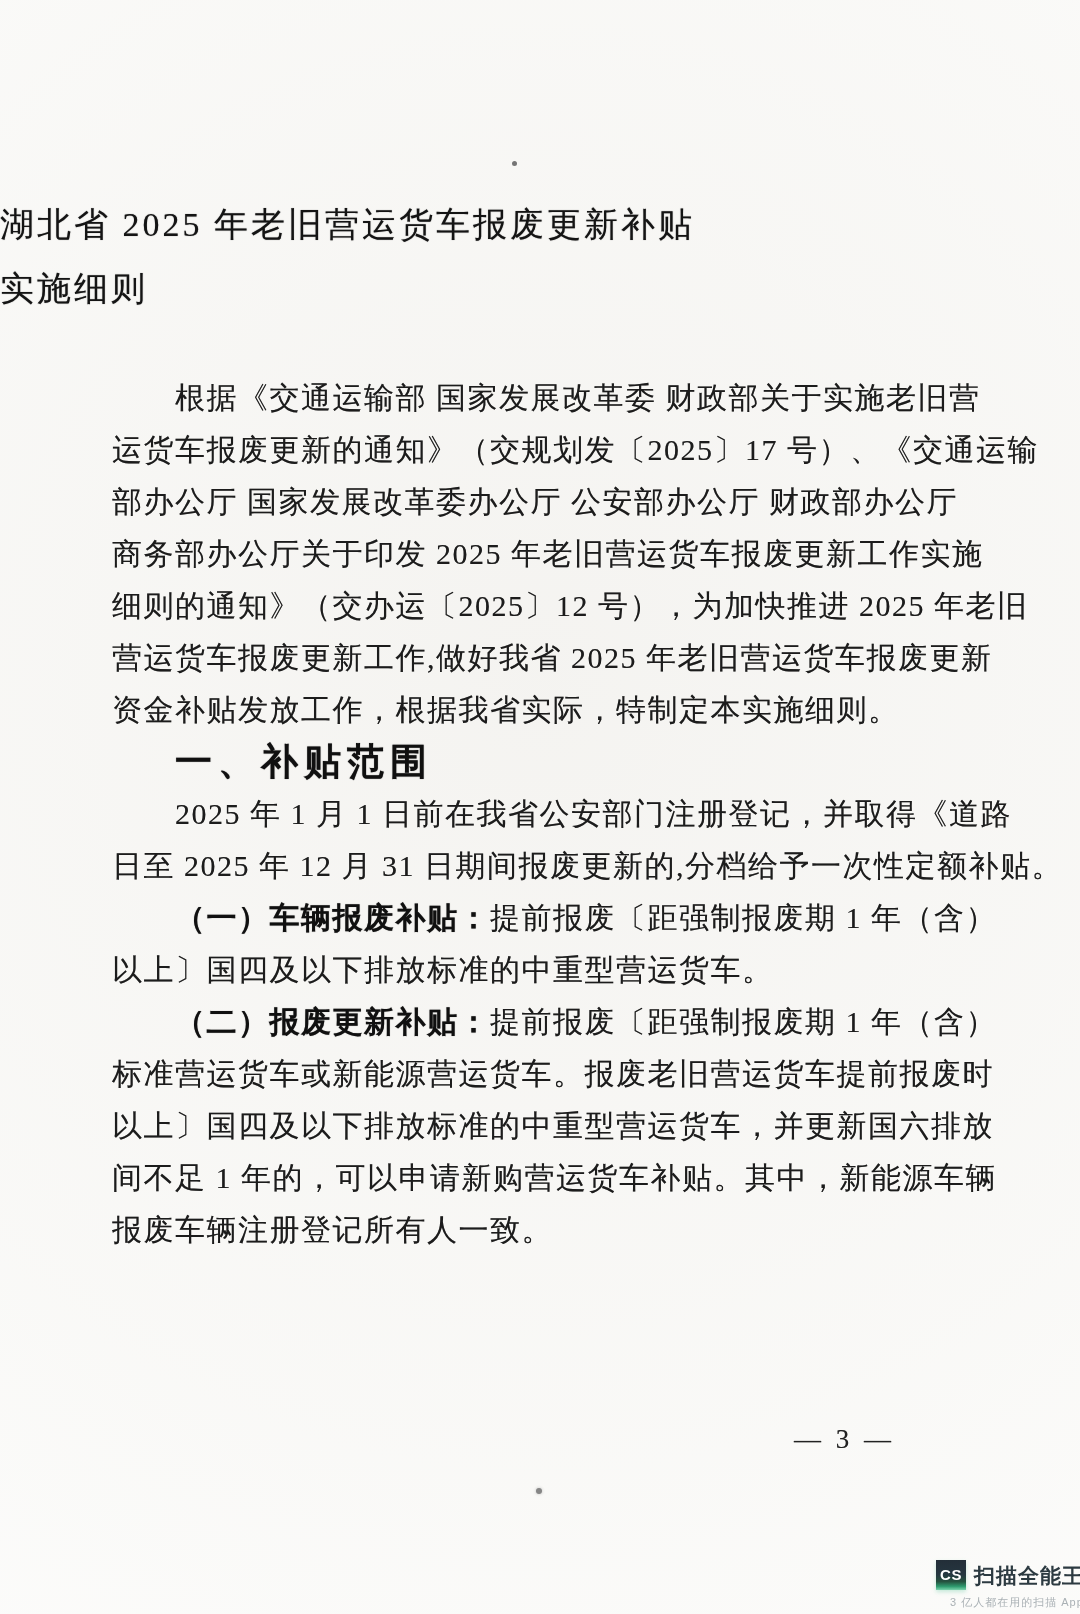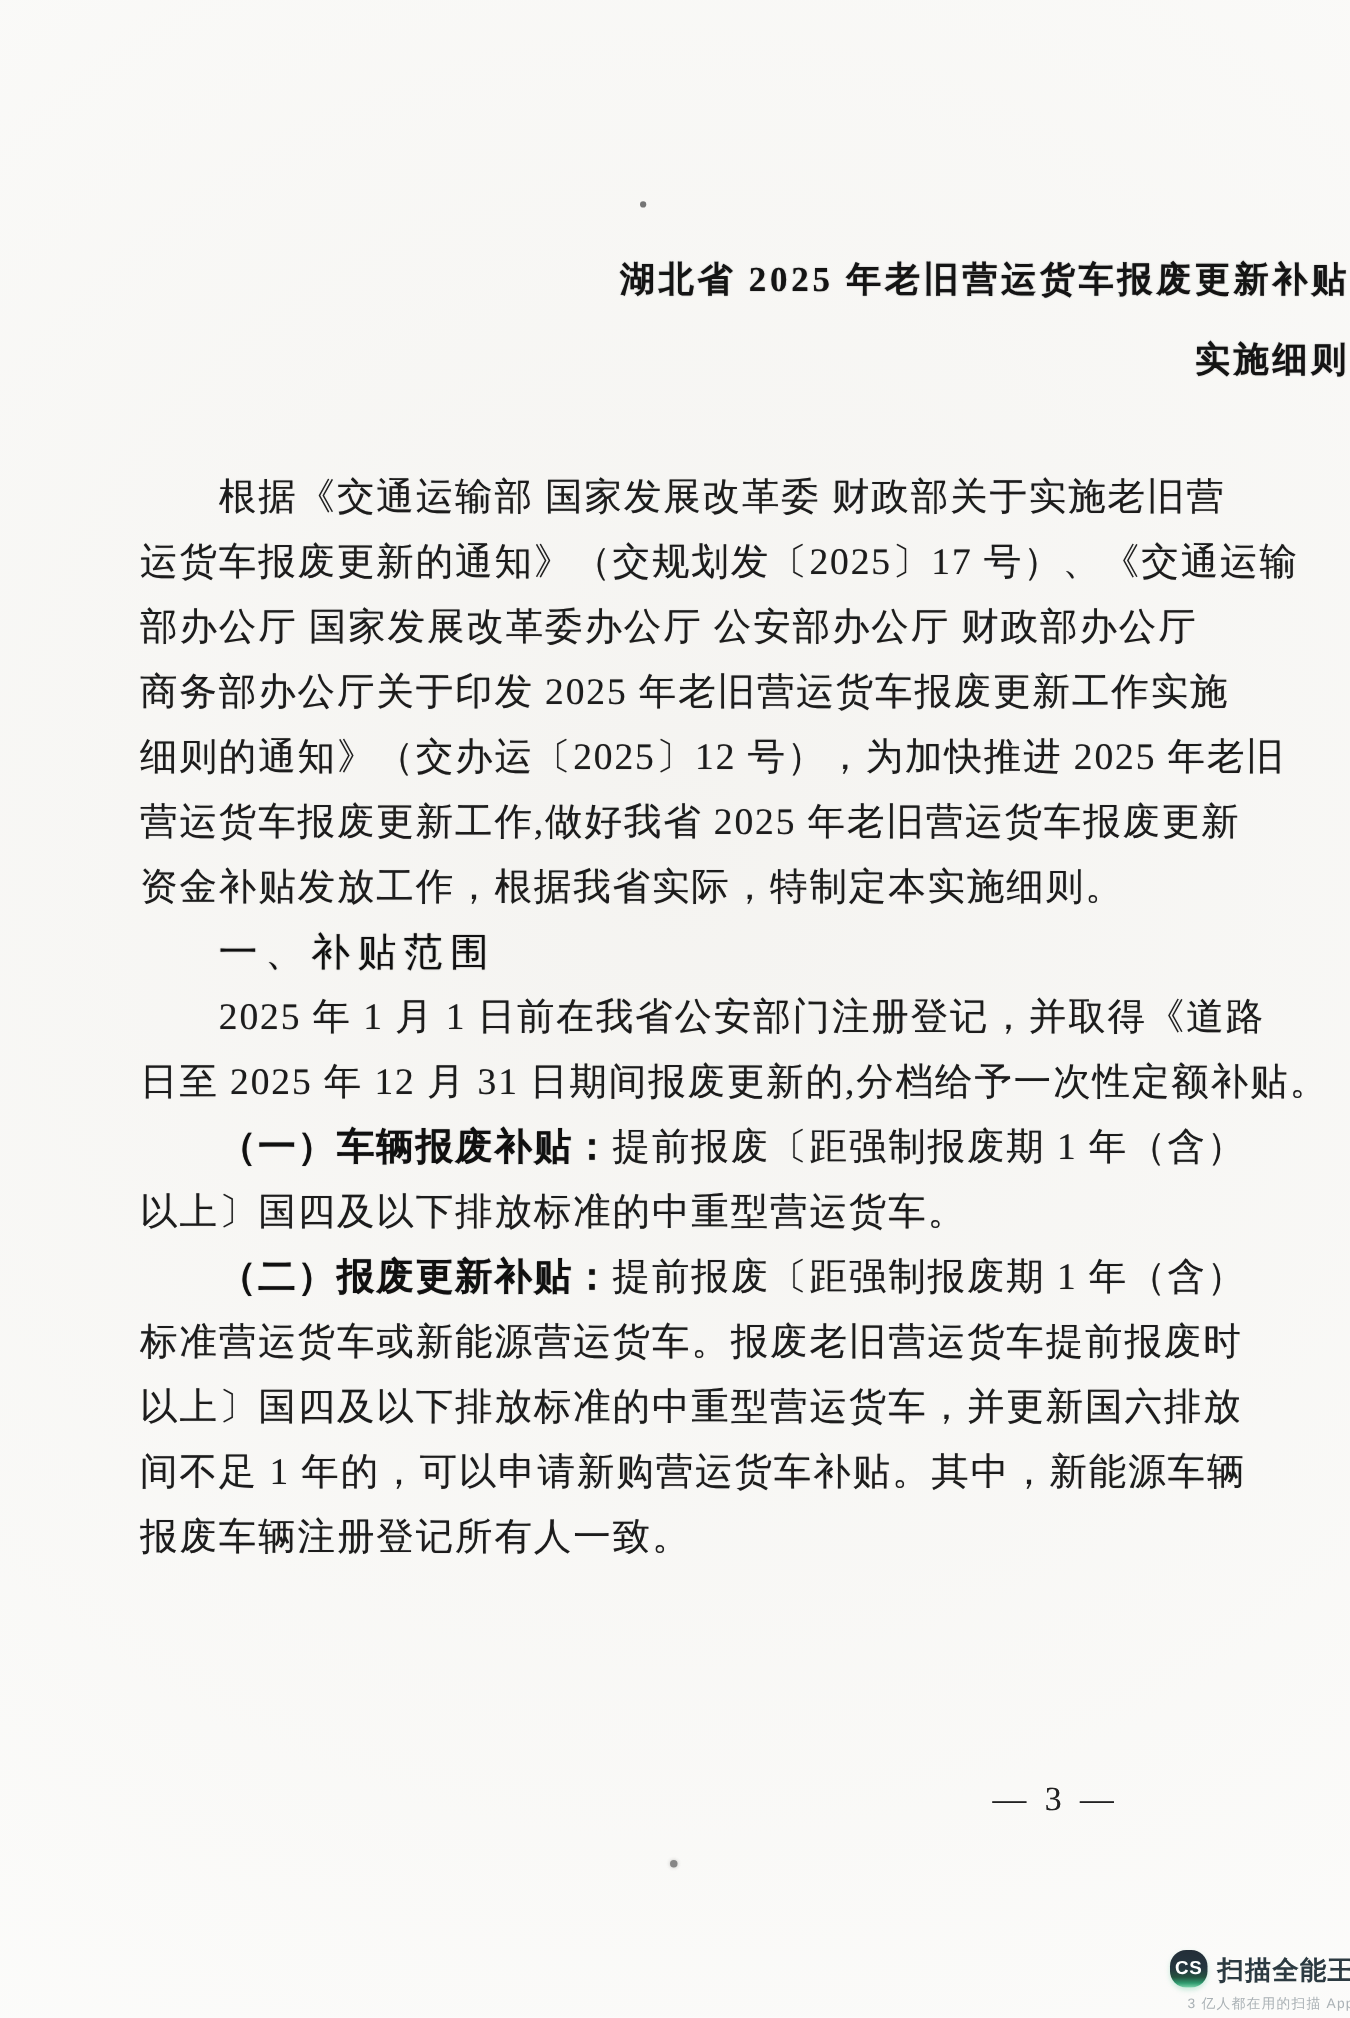--- a/index.html
+++ b/index.html
@@ -13,24 +13,24 @@
       #f8f7f5;
     overflow: hidden;
     font-family: "Liberation Serif", "DejaVu Serif", serif;
     color: #1c1c1c;
   }
   .doc-title {
     position: absolute;
     left: 0;
     width: 100%;
     margin: 0;
-    text-align: right;
-    font-size: 28px;
+    text-align: left;
+    font-size: 34px;
     line-height: 58px;
-    font-weight: bold;
+    font-weight: normal;
     letter-spacing: 3px;
     color: #141414;
     text-shadow: 0 0 1px rgba(20,20,20,0.55);
     font-family: "Liberation Serif", "DejaVu Serif", serif;
   }
   .doc-title.line1 { top: 196px; }
   .doc-title.line2 { top: 260px; }
   .doc-body {
     position: absolute;
     top: 372px;
@@ -41,22 +41,22 @@
     text-shadow: 0 0 0.6px rgba(25,25,25,0.45);
   }
   .doc-line {
     height: 52px;
     line-height: 52px;
     white-space: nowrap;
   }
   .doc-line.indent { padding-left: 63px; }
   .doc-line.heading {
     font-family: "Liberation Sans", "DejaVu Sans", sans-serif;
-    font-weight: normal;
-    font-size: 31px;
+    font-weight: bold;
+    font-size: 37px;
     letter-spacing: 6px;
     color: #101010;
     text-shadow: 0 0 1px rgba(10,10,10,0.6);
   }
   .lead-bold {
     font-family: "Liberation Sans", "DejaVu Sans", sans-serif;
     font-weight: bold;
     color: #101010;
     text-shadow: 0 0 0.8px rgba(10,10,10,0.55);
   }
@@ -81,21 +81,21 @@
     top: 1558px;
     width: 144px;
     height: 56px;
   }
   .cs-icon {
     position: absolute;
     left: 0;
     top: 2px;
     width: 30px;
     height: 30px;
-    border-radius: 13px;
+    border-radius: 0;
     background: linear-gradient(180deg, #232e38 0%, #253640 48%, #25523f 72%, #2e9a6e 88%, #7bd3ab 100%);
     box-shadow: 0 2px 4px rgba(100,200,160,0.35);
     display: flex;
     align-items: center;
     justify-content: center;
   }
   .cs-icon span {
     color: #ffffff;
     font-family: "Liberation Sans", "DejaVu Sans", sans-serif;
     font-weight: bold;

